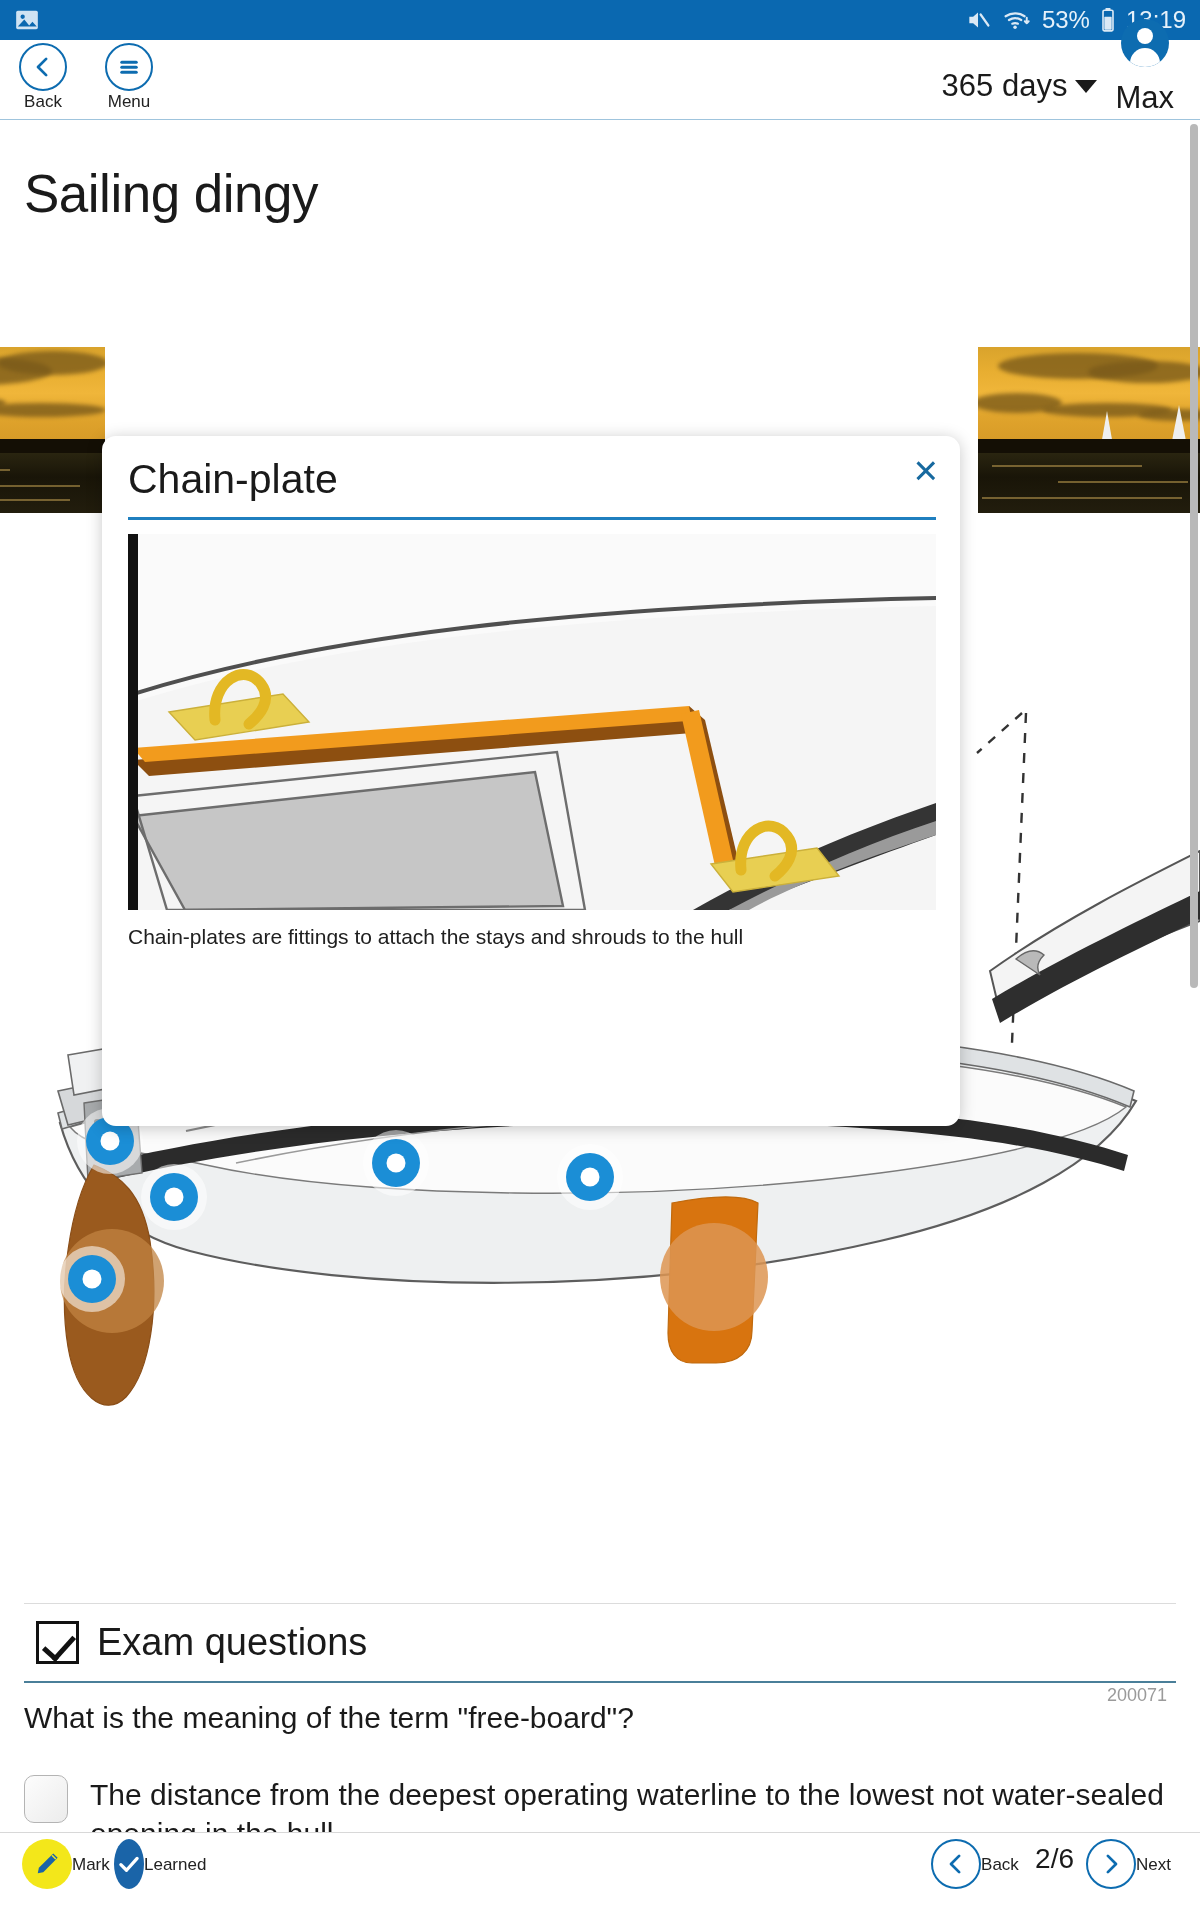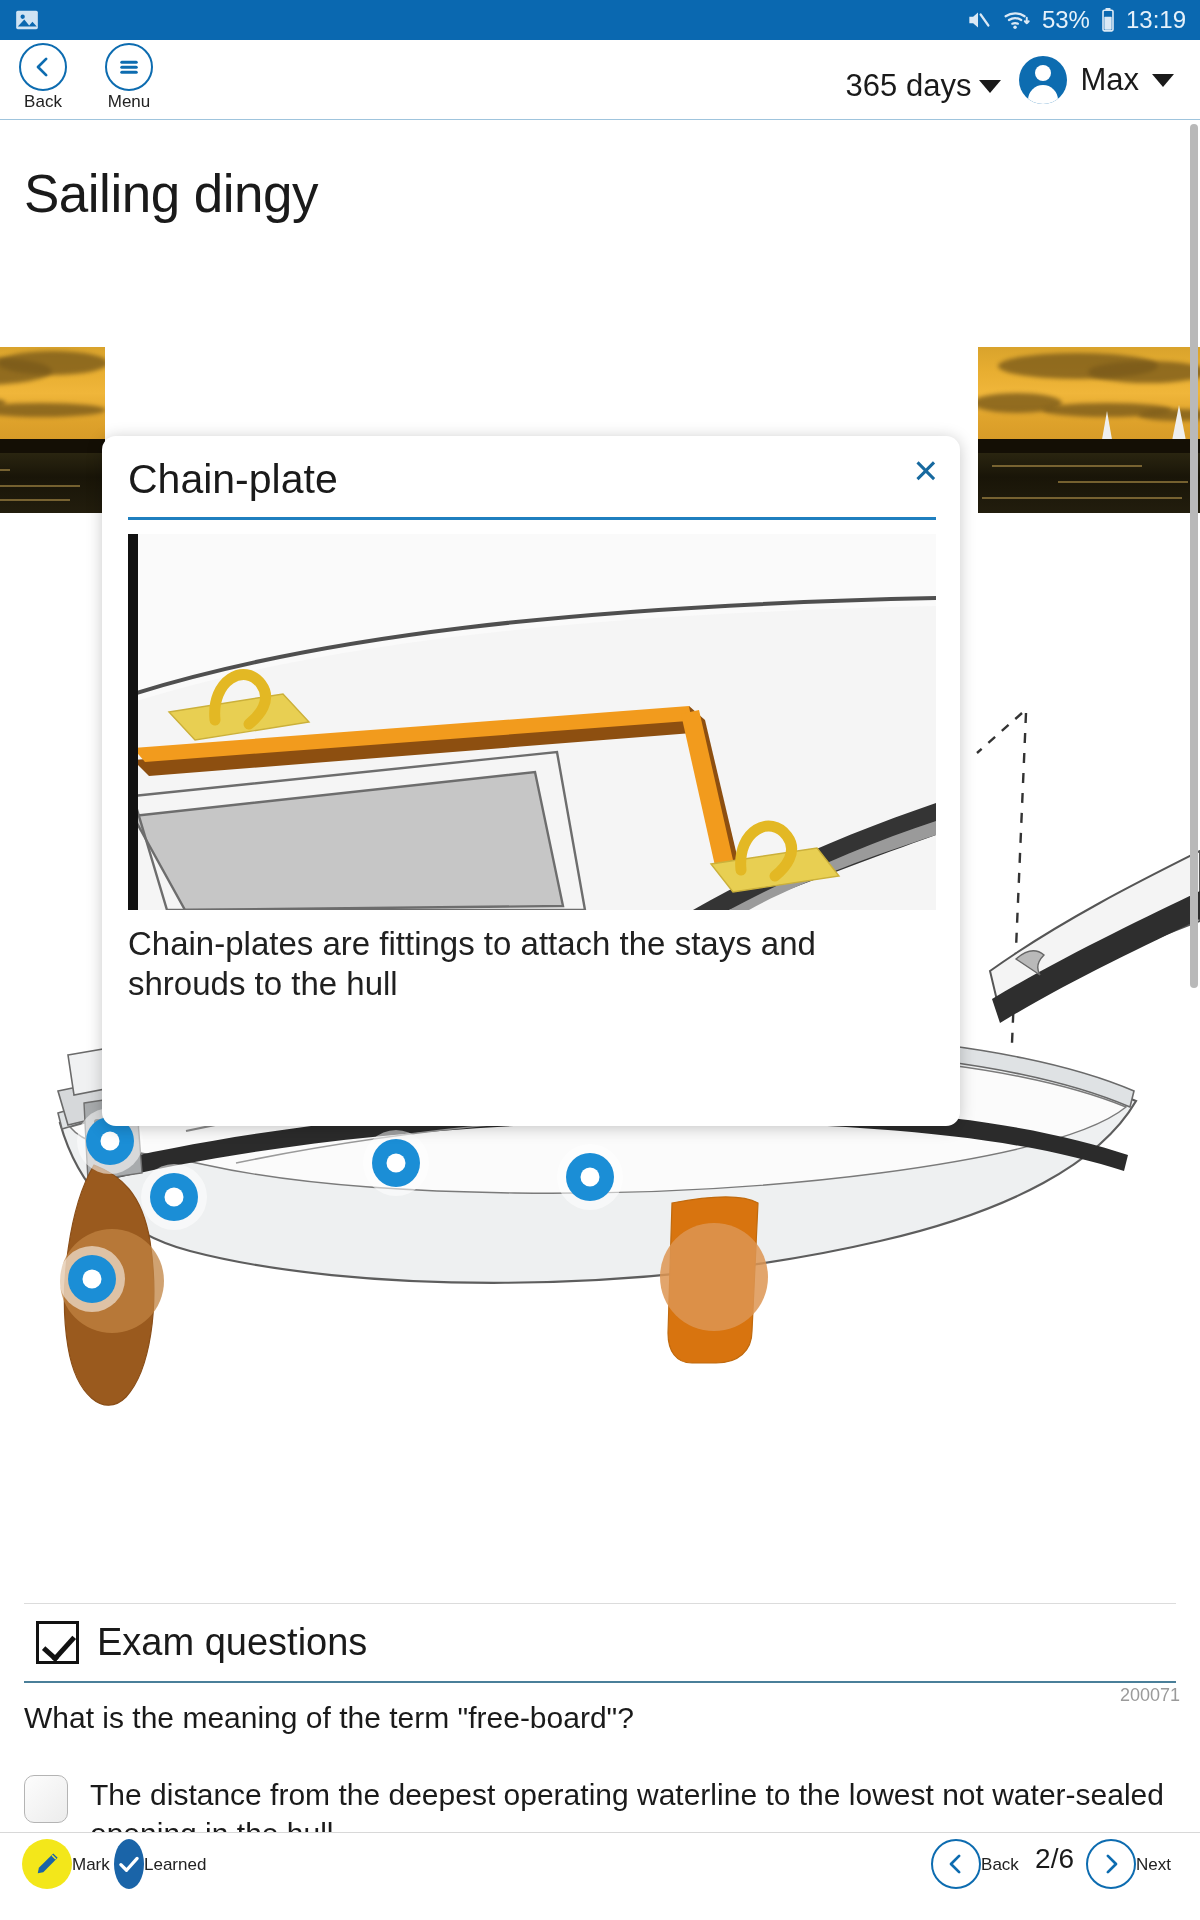--- a/index.html
+++ b/index.html
@@ -52,21 +52,21 @@
     gap: 18px; padding-right: 26px; height: 80px;
   }
   .days-sel { display: flex; align-items: center; gap: 8px; cursor: pointer; margin-top: 12px; }
   .days-sel .txt { font-size: 31px; color: #1a1a1a; }
   .caret {
     width: 0; height: 0;
     border-left: 11px solid transparent;
     border-right: 11px solid transparent;
     border-top: 13px solid #1a1a1a;
   }
-  .user-sel { display: flex; align-items: center; gap: 13px; cursor: pointer; }
+  .user-sel { display: flex; align-items: center; gap: 13px; cursor: pointer; flex-direction: column; }
   .avatar {
     width: 48px; height: 48px; border-radius: 50%;
     background: #0d6cb0; position: relative; overflow: hidden;
   }
   .avatar::before {
     content: ""; position: absolute; left: 50%; top: 9px;
     transform: translateX(-50%);
     width: 16px; height: 16px; border-radius: 50%; background: #fff;
   }
   .avatar::after {
@@ -176,21 +176,21 @@
     height: 3px; background: #1f7fbf;
   }
   .popup-figure {
     margin: 14px 24px 0 26px;
     height: 376px; background: #fafafa; overflow: hidden;
     position: relative;
     border-left: 5px solid #111;
   }
   .popup-caption {
     margin: 14px 26px 0 26px;
-    font-size: 33px; line-height: 1.22; color: #202020;
+    font-size: 21px; line-height: 1.22; color: #202020;
   }
 
   
   .exam {
     position: absolute; top: 1603px; left: 0;
     width: 1200px; height: 285px; background: #fff;
   }
   .exam-top-rule {
     position: absolute; top: 0; left: 24px; right: 24px;
     height: 1px; background: #dcdcdc;
@@ -208,21 +208,21 @@
     width: 13px; height: 26px;
     border: solid #111; border-width: 0 5px 5px 0;
     transform: rotate(42deg);
   }
   .exam-head .t { font-size: 38px; color: #1a1a1a; }
   .exam-rule {
     position: absolute; top: 78px; left: 24px; right: 24px;
     height: 2px; background: #4a7f99;
   }
   .qid {
-    position: absolute; top: 82px; right: 20px;
+    position: absolute; top: 82px; right: 33px;
     font-size: 18px; color: #9a9a9a;
   }
   .qtext {
     position: absolute; top: 98px; left: 24px;
     font-size: 30px; color: #1a1a1a;
   }
   .answer {
     position: absolute; top: 172px; left: 24px; right: 24px;
     display: flex; gap: 22px;
   }

